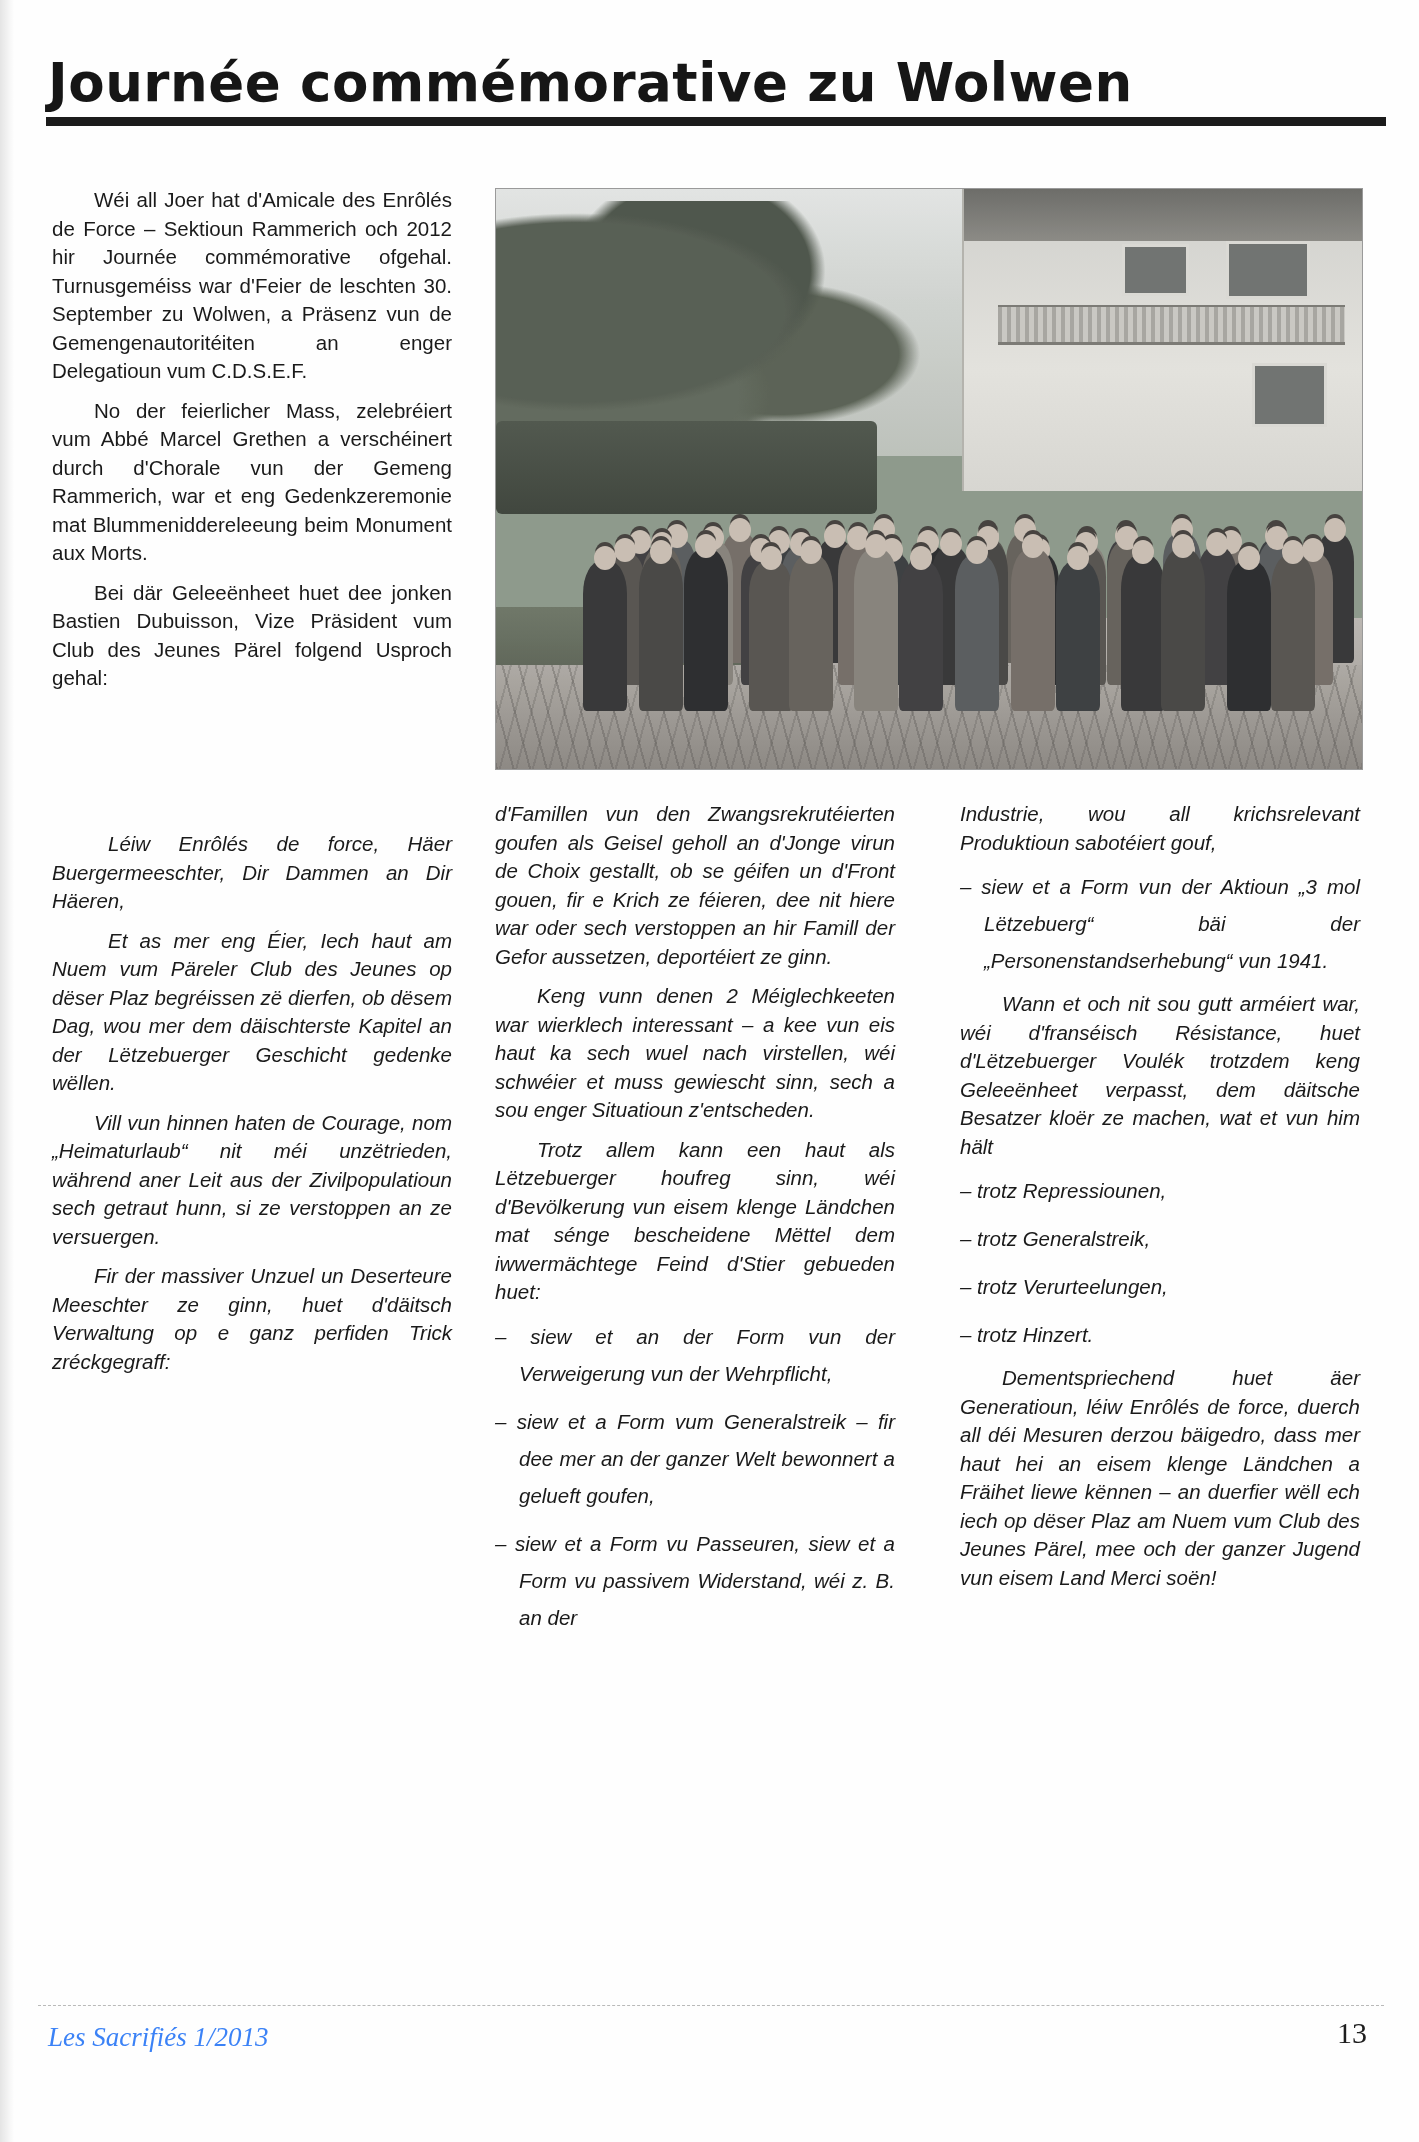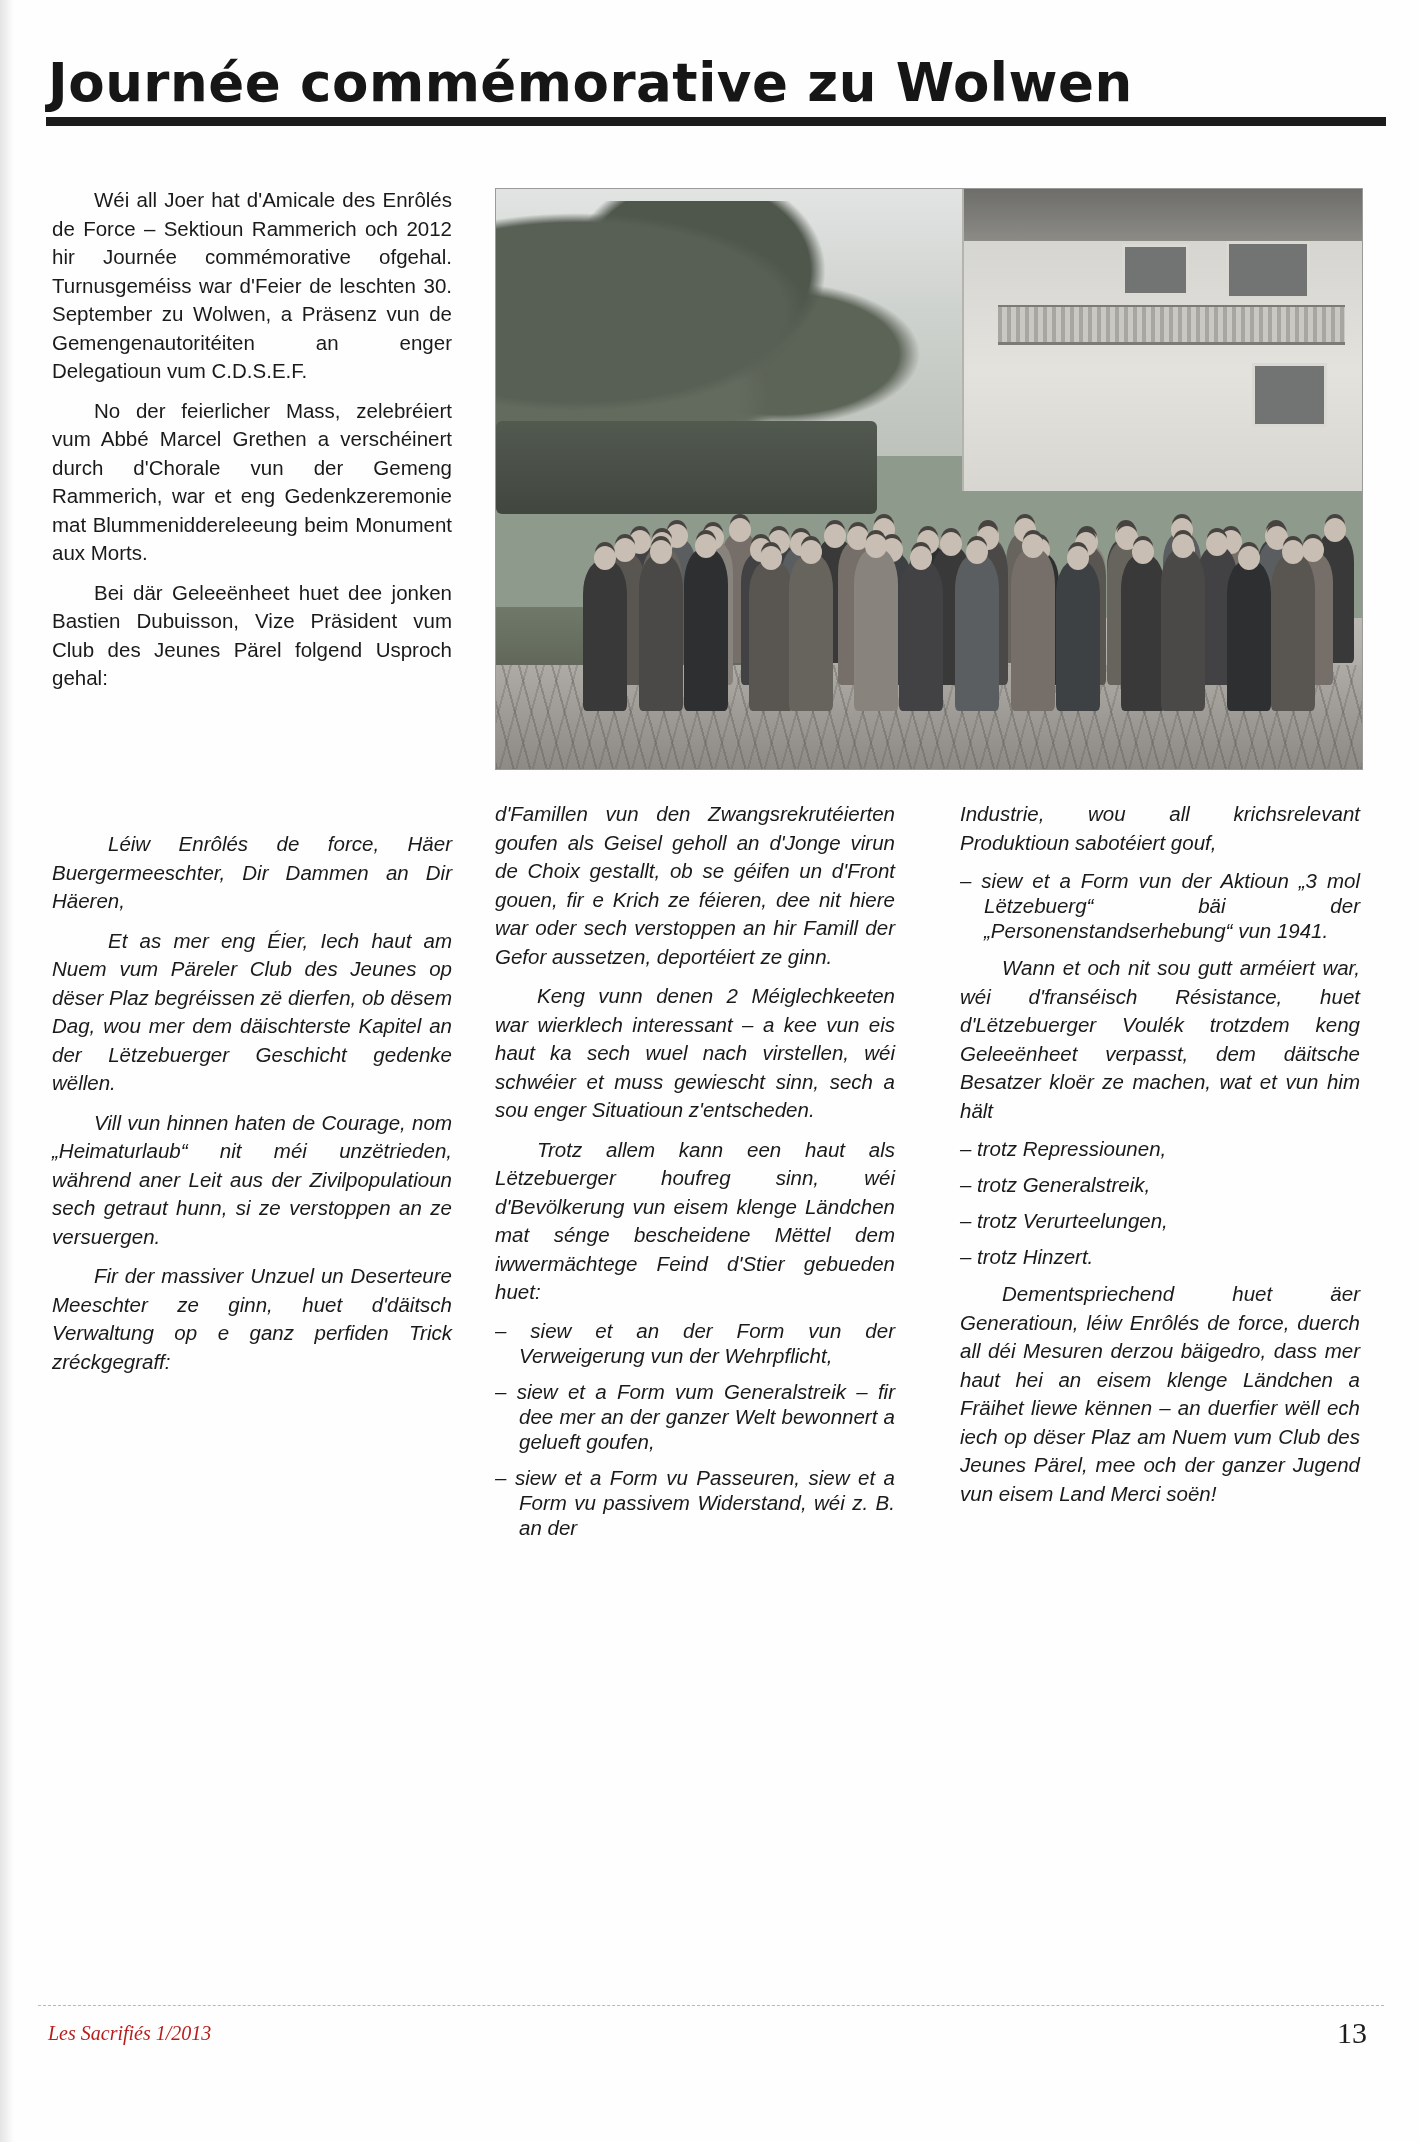--- a/index.html
+++ b/index.html
@@ -93,21 +93,21 @@
     top: 800px;
     width: 400px;
   }
 
   .bullet {
     display: block;
     padding-left: 24px;
     text-indent: -24px;
     font-style: italic;
     font-size: 20.5px;
-    line-height: 25px;
+    line-height: 37px;
     margin: 0 0 11px 0;
     text-align: justify;
   }
 
   
   .photo-frame {
     position: absolute;
     left: 495px;
     top: 188px;
     width: 866px;
@@ -214,22 +214,22 @@
     top: 2005px;
     width: 1346px;
     border-top: 1px dashed #b9b9b9;
   }
   .footer-left {
     position: absolute;
     left: 48px;
     top: 2022px;
     font-family: "Liberation Serif", serif;
     font-style: italic;
-    font-size: 20px;
-    color: #b91c1c;
+    font-size: 27px;
+    color: #3b82f6;
   }
   .footer-right {
     position: absolute;
     right: 52px;
     top: 2016px;
     font-family: "Liberation Serif", serif;
     font-size: 30px;
     color: #1d1d1d;
   }
   .edge-shadow {

